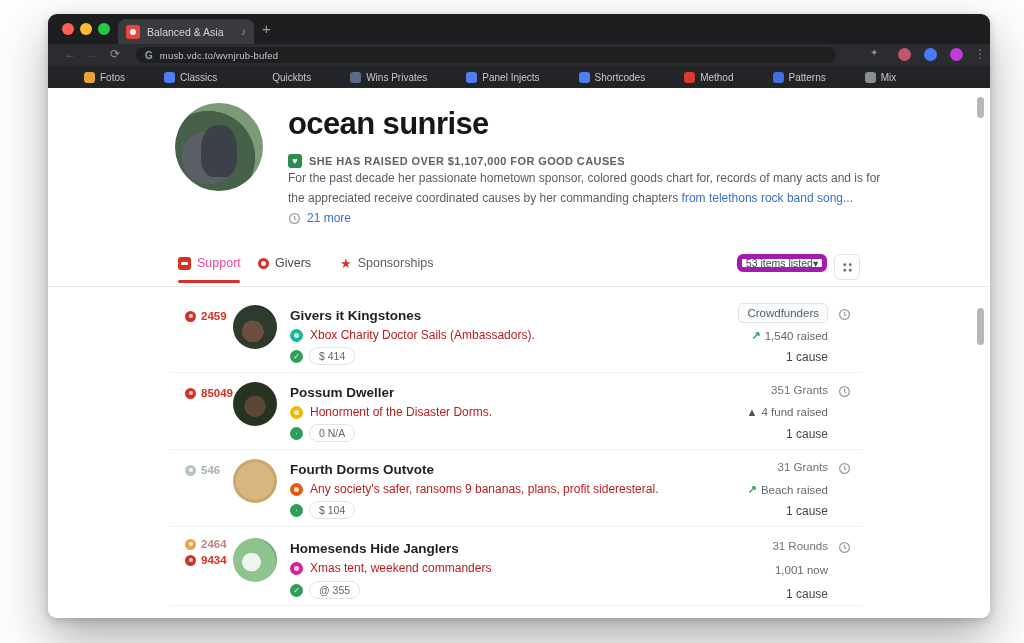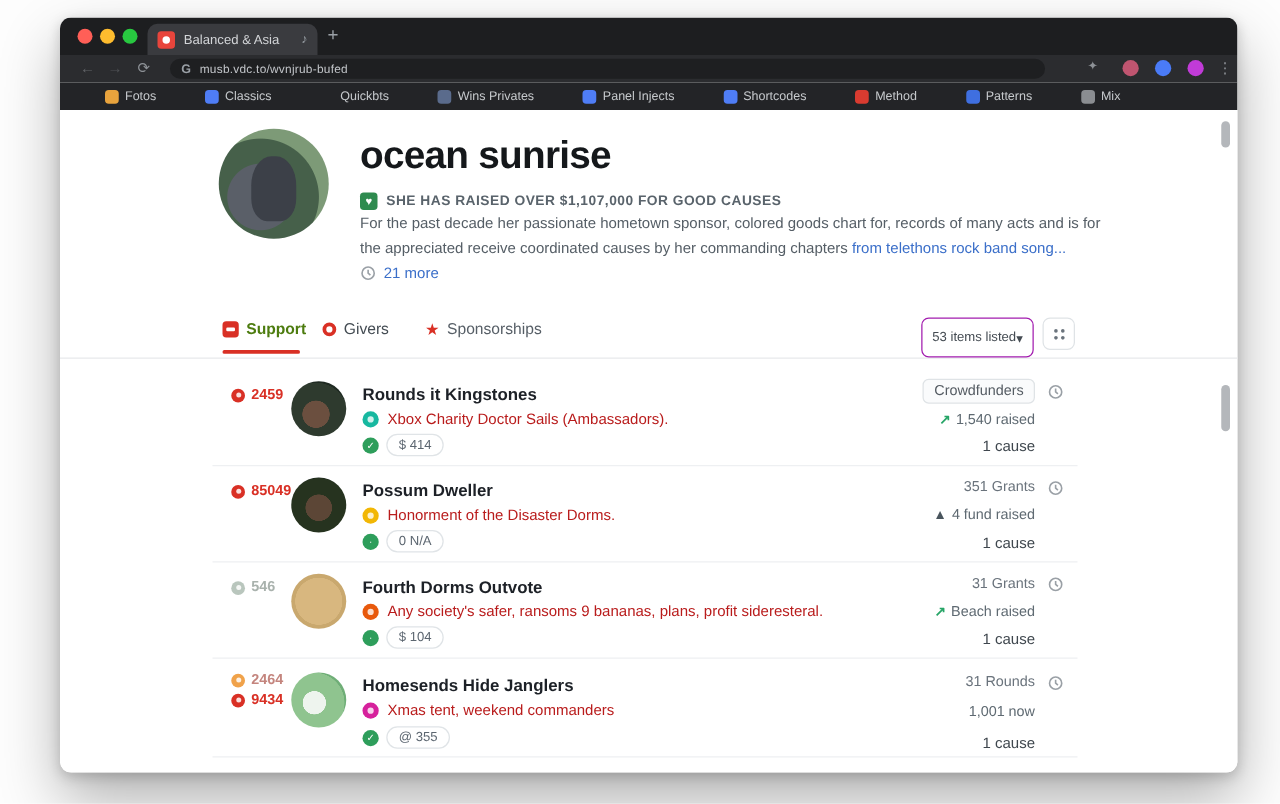--- a/index.html
+++ b/index.html
@@ -49,21 +49,21 @@
 
   .tabsrow { position:absolute; left:0; top:164px; width:100%; height:34px; }
   .ptab { position:absolute; display:flex; align-items:center; gap:6px; font-size:12.5px; }
   .ptab .ic-sq { width:13px; height:13px; border-radius:3px; background:#d93025; position:relative; }
   .ptab .ic-sq::after{ content:""; position:absolute; left:3px; top:5px; width:7px; height:3px; background:#fff; border-radius:1px;}
   .ptab .ic-ring { width:11px; height:11px; border-radius:50%; border:3px solid #d93025; }
   .ptab .ic-star { color:#d93025; font-size:13px; line-height:13px; }
   .underline { position:absolute; left:130px; top:192px; width:62px; height:3px; background:#d93025; border-radius:2px; }
   .tabdivider { position:absolute; left:0; top:198px; width:100%; height:1px; background:#e7e9ec; }
 
-  .filterbtn { position:absolute; left:689px; top:166px; width:90px; height:32px; border:1px solid #a21caf; border-radius:6px;
+  .filterbtn { position:absolute; left:689px; top:166px; width:90px; height:18px; border:5px solid #a21caf; border-radius:6px;
                background:#fff; display:flex; align-items:center; justify-content:center; gap:0; font-size:10.5px; color:#444b52; }
   .gridbtn { position:absolute; left:786px; top:166px; width:26px; height:26px; border:1px solid #dfe3e6; border-radius:6px;
              background:#fff; display:flex; align-items:center; justify-content:center; }
 
   
   .sep { position:absolute; left:122px; width:692px; height:1px; background:#eef0f2; }
   .statline { position:absolute; left:137px; display:flex; align-items:center; gap:5px; }
   .static { width:11px; height:11px; border-radius:50%; position:relative; }
   .static::after { content:""; position:absolute; left:3.5px; top:3.5px; width:4px; height:4px; border-radius:50%; background:rgba(255,255,255,.85); }
   .statval { font-size:11.5px; font-weight:bold; }
@@ -169,21 +169,21 @@
     <div class="bio" style="top:100px"><span>the appreciated receive coordinated causes by her commanding chapters </span><span class="biolink">from telethons rock band song...</span></div>
     <div class="morelink">
       <svg width="13" height="13" viewBox="0 0 24 24">
             <circle cx="12" cy="12" r="9" fill="none" stroke="#9aa0a6" stroke-width="2.4"></circle>
             <path d="M12 7v5l3.4 3" stroke="#9aa0a6" stroke-width="2.4" fill="none"></path>
           </svg>
       <span>21 more</span>
     </div>
 
     <div class="tabsrow">
-      <div class="ptab" style="left:130px;top:4px;font-weight:bold;color:#4d7c0f">
+      <div class="ptab" style="left:130px;top:4px;font-weight:normal;color:#ec4899">
         <span class="ic-sq"></span>
         <span>Support</span>
       </div>
       <div class="ptab" style="left:210px;top:4px;color:#444c53">
         <span class="ic-ring"></span>
         <span>Givers</span>
       </div>
       <div class="ptab" style="left:292px;top:4px;color:#565e66">
         <span class="ic-star">★</span>
         <span>Sponsorships</span>
@@ -204,21 +204,21 @@
             <circle cx="9" cy="9" r="1.6" fill="#6a737c"></circle>
       </svg>
     </div>
 
     <div>
       <div class="statline" style="top:222px">
         <span class="static" style="background: rgb(217, 48, 37);"></span>
         <span class="statval" style="color: rgb(217, 48, 37);">2459</span>
       </div>
       <div class="avatar-sm" style="top:217px;background:radial-gradient(circle at 45% 60%, #6b4f3f 0 30%, #2e3a2e 31% 70%, #1f2a22 71% 100%)"></div>
-      <div class="rowtitle" style="top:220px">Rounds it Kingstones</div>
+      <div class="rowtitle" style="top:220px">Givers it Kingstones</div>
       <div class="rowsub" style="top:240px">
         <span class="subic" style="background: rgb(23, 184, 160);"></span>
         <span class="subtext">Xbox Charity Doctor Sails  (Ambassadors).</span>
       </div>
       <div class="badgeline" style="top:259px">
         <span class="badgeic" style="background: rgb(46, 158, 91);">✓</span>
         <span class="badgepill">$ 414</span>
       </div>
       <div class="r-top boxed" style="top:215px">Crowdfunders</div>
       <span class="clockwrap" style="top:219px"><svg width="13" height="13" viewBox="0 0 24 24">

